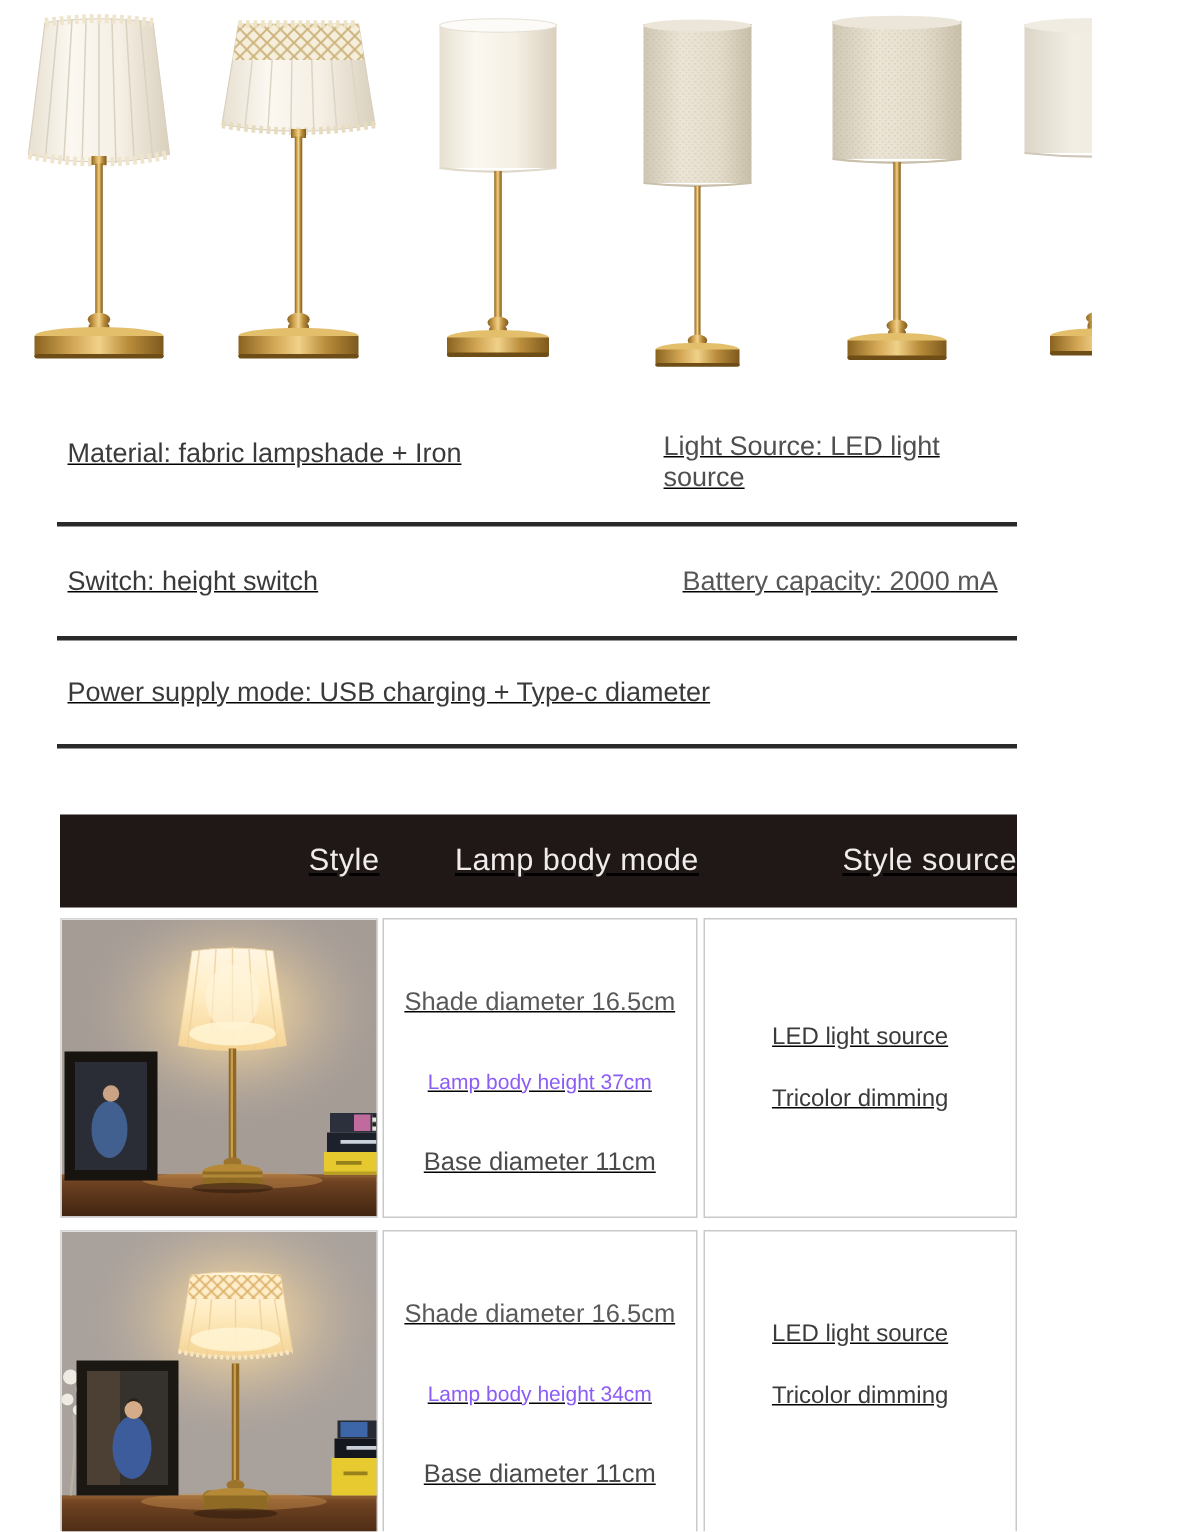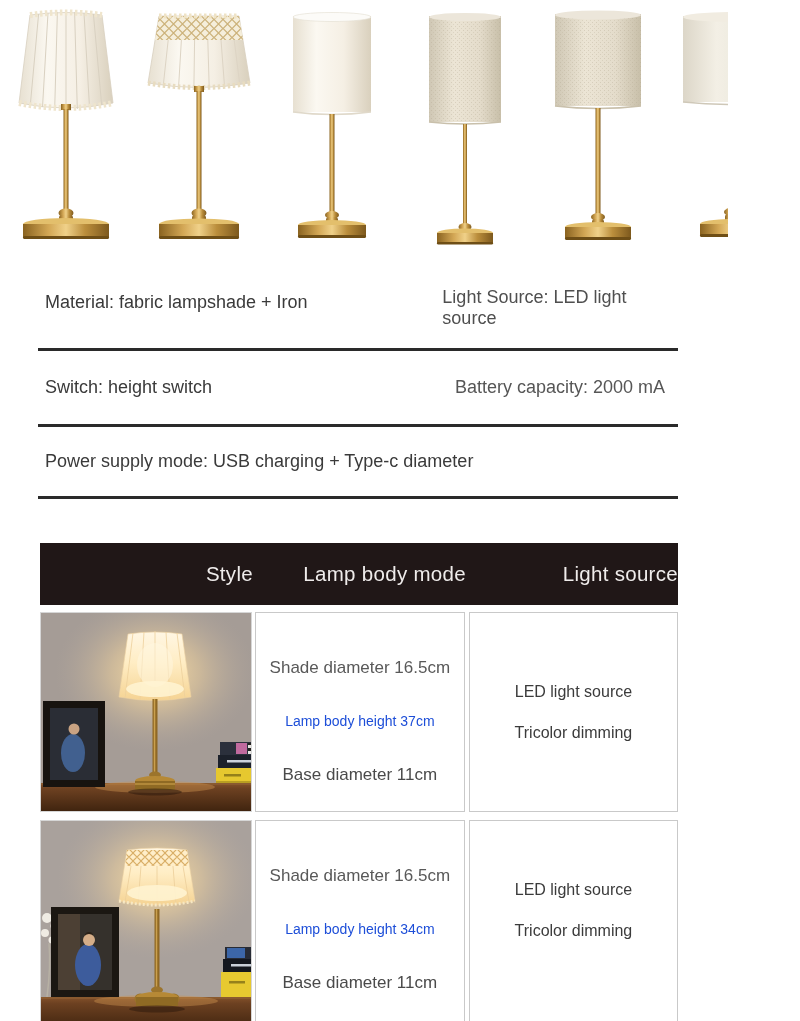--- a/index.html
+++ b/index.html
@@ -1,17 +1,17 @@
 <!DOCTYPE html>
 <html><head>
 <meta charset="utf-8">
 <style>
   html,body{margin:0;padding:0;background:#fff;}
   .page{position:relative;width:728px;height:1021px;overflow:hidden;background:#fff;
-        font-family:"Liberation Sans",sans-serif;}
+        font-family:"Liberation Sans",sans-serif;text-decoration:underline;}
   
   .gallery{height:256px;display:flex;padding-top:6px;box-sizing:border-box;}
   .lamp-fig{flex:1;display:flex;justify-content:center;align-items:flex-start;}
   .lamp-fig svg{display:block;}
   
   .specs{margin:0 50px 0 38px;}
   .spec-row{display:flex;align-items:center;color:#3a3a3a;font-size:18px;}
   .r1{height:92px;}
   .r2{height:73px;}
   .r3{height:69px;}
@@ -30,21 +30,21 @@
   .cell{box-sizing:border-box;background:#fff;border:1px solid #c9c9c9;}
   .cell-img{width:236px;border:1px solid #d6d6d6;padding:0;overflow:hidden;}
   .row-a .cell-img,.row-a .cell-mid,.row-a .cell-right{height:200px;}
   .row-b .cell-img,.row-b .cell-mid,.row-b .cell-right{height:210px;}
   .cell-img svg{display:block;}
   .cell-mid{width:234px;margin-left:3px;display:flex;flex-direction:column;justify-content:center;
             align-items:center;text-align:center;padding-top:18px;gap:20px;}
   .cell-right{width:233px;margin-left:4px;display:flex;flex-direction:column;justify-content:center;
             align-items:center;text-align:left;}
   .sz1{font-size:17px;color:#595959;}
-  .sz2{font-size:14px;color:#1d4ed8;margin-top:15px;}
+  .sz2{font-size:14px;color:#8b5cf6;margin-top:15px;}
   .sz3{font-size:17px;color:#4a4a4a;margin-top:16px;}
   .lt1{font-size:16px;color:#3b3b3b;}
   .lt2{margin-top:23px;}
   .row-b .cell-right{padding-bottom:30px;}
   .row-b .cell-mid{padding-top:8px;}
 </style>
 </head>
 <body>
 
 <svg width="0" height="0" style="position:absolute" aria-hidden="true">
@@ -227,21 +227,21 @@
     <div class="spec-row r3">
       <span class="col-l" style="width:auto">Power supply mode: USB charging + Type-c diameter</span>
     </div>
     <div class="rule"></div>
   </div>
 
   <div class="tableB">
     <div class="thead">
       <div class="th th1">Style</div>
       <div class="th th2">Lamp body mode</div>
-      <div class="th th3">Light source</div>
+      <div class="th th3">Style source</div>
     </div>
 
     <div class="trow row-a">
       <div class="cell cell-img">
         <svg width="234" height="198" viewBox="0 0 234 198">
           <rect x="0" y="0" width="234" height="198" fill="#a59c96"></rect>
           <ellipse cx="114" cy="60" rx="100" ry="78" fill="url(#halo)"></ellipse>
           <rect x="0" y="170" width="234" height="28" fill="url(#deskG)"></rect>
           <rect x="0" y="170" width="234" height="2" fill="#8c5c31" opacity="0.8"></rect>
           <ellipse cx="114" cy="174" rx="60" ry="6" fill="#c9914e" opacity="0.45"></ellipse>

